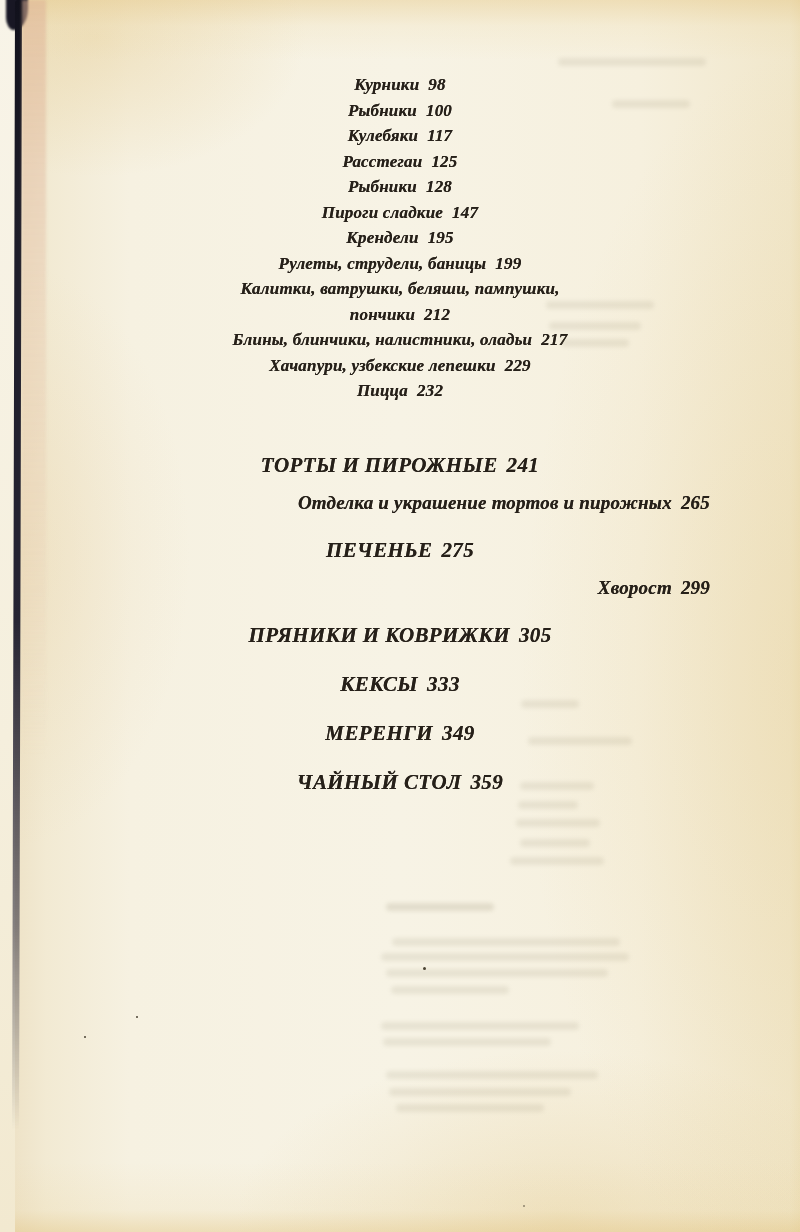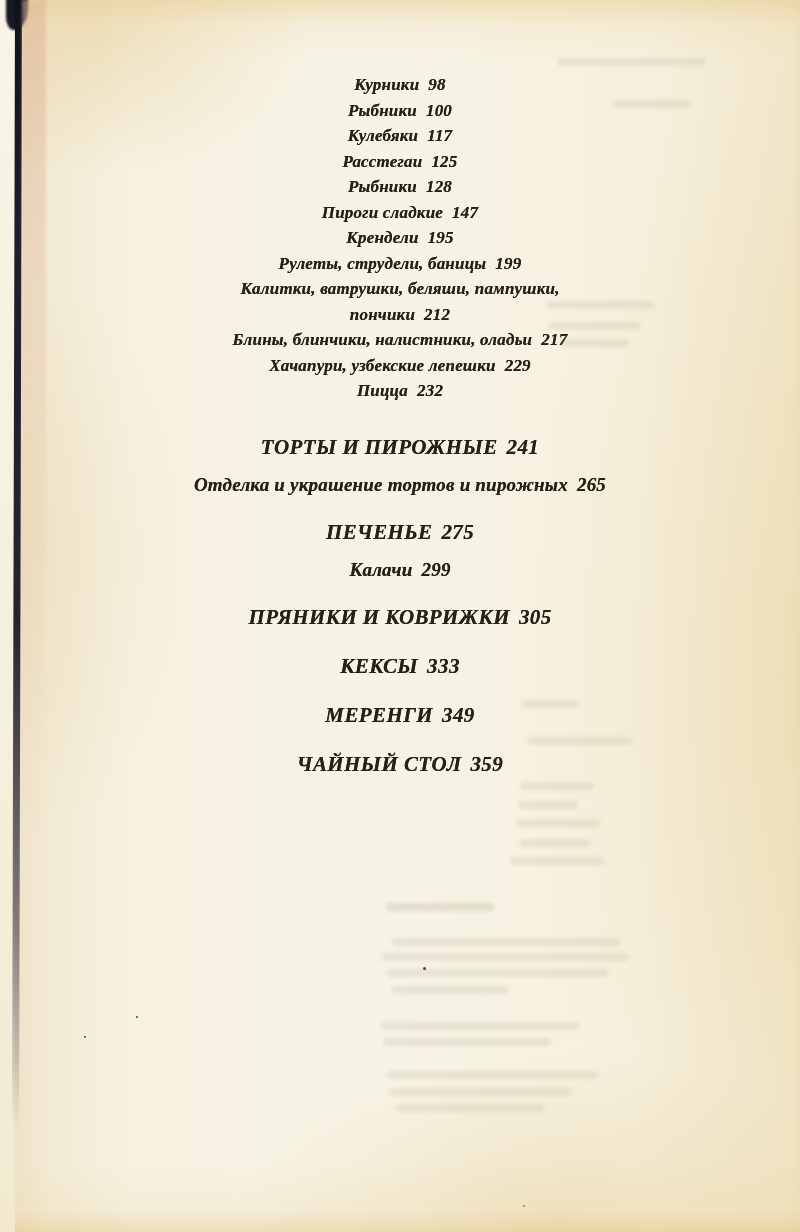--- a/index.html
+++ b/index.html
@@ -55,22 +55,22 @@
     text-shadow:0 0 0.5px rgba(32,26,20,0.85);
   }
   .entry { text-align:center; }
   .num { margin-left:9px; }
   .sections { width:620px; margin:0 auto; }
   .sec {
     font-weight:bold; line-height:1;
     text-shadow:0 0 0.6px rgba(32,26,20,0.9);
   }
   .sec.major { font-size:21px; letter-spacing:0.4px; margin-top:28px; }
-  .sec.sub   { font-size:19px; letter-spacing:0.2px; margin-top:17px; }
-  .sections .sec:first-child { margin-top:33px;text-align:center; }
+  .sec.sub   { font-size:19px; letter-spacing:0.2px; margin-top:17px;text-align:right; }
+  .sections .sec:first-child { margin-top:51px;text-align:center; }
 
   
   .ghost {
     position:absolute; height:8px; border-radius:4px;
     background:#9a9176; opacity:0.16; filter:blur(2px);
   }
   .speck { position:absolute; border-radius:50%; background:#4a4233; }
 </style>
 </head>
 <body>
@@ -94,21 +94,21 @@
         <div class="entry"><span class="lbl">Рулеты, струдели, баницы</span><span class="num">199</span></div>
         <div class="entry"><span class="lbl">Калитки, ватрушки, беляши, пампушки, пончики</span><span class="num">212</span></div>
         <div class="entry"><span class="lbl">Блины, блинчики, налистники, оладьи</span><span class="num">217</span></div>
         <div class="entry"><span class="lbl">Хачапури, узбекские лепешки</span><span class="num">229</span></div>
         <div class="entry"><span class="lbl">Пицца</span><span class="num">232</span></div>
       </div>
     <div class="sections" id="toc-sections">
         <div class="sec major"><span class="lbl">ТОРТЫ И ПИРОЖНЫЕ</span><span class="num">241</span></div>
         <div class="sec sub"><span class="lbl">Отделка и украшение тортов и пирожных</span><span class="num">265</span></div>
         <div class="sec major"><span class="lbl">ПЕЧЕНЬЕ</span><span class="num">275</span></div>
-        <div class="sec sub"><span class="lbl">Калачи</span><span class="num">299</span></div>
+        <div class="sec sub"><span class="lbl">Хворост</span><span class="num">299</span></div>
         <div class="sec major"><span class="lbl">ПРЯНИКИ И КОВРИЖКИ</span><span class="num">305</span></div>
         <div class="sec major"><span class="lbl">КЕКСЫ</span><span class="num">333</span></div>
         <div class="sec major"><span class="lbl">МЕРЕНГИ</span><span class="num">349</span></div>
         <div class="sec major"><span class="lbl">ЧАЙНЫЙ СТОЛ</span><span class="num">359</span></div>
       </div>
   </div>
 
   <div class="ghost" style="left:558px; top:58px;  width:148px;"></div>
   <div class="ghost" style="left:612px; top:100px; width:78px;"></div>
   <div class="ghost" style="left:546px; top:301px; width:108px;"></div>

